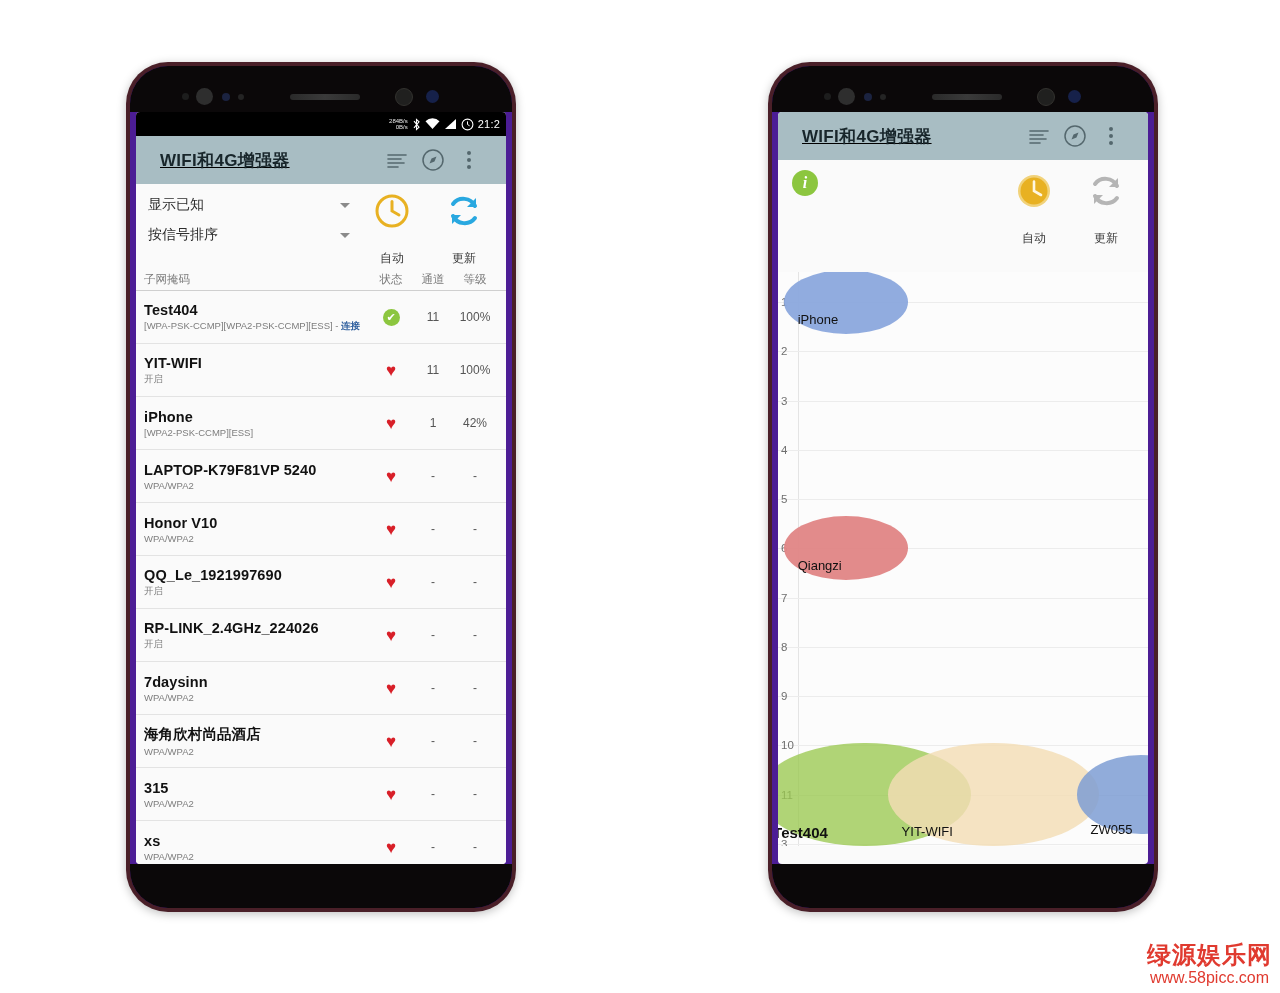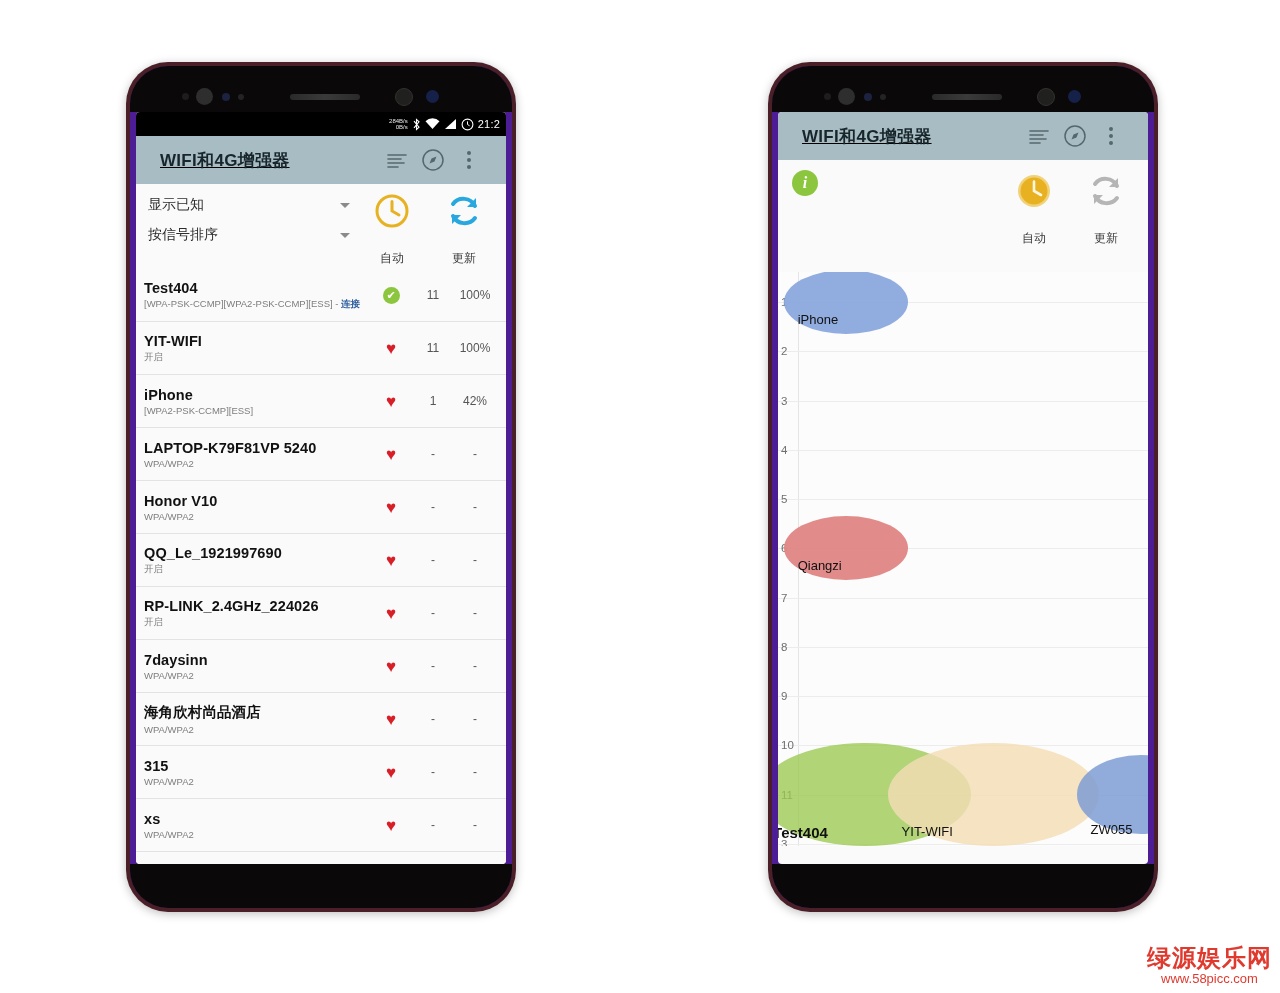--- a/index.html
+++ b/index.html
@@ -75,21 +75,21 @@
   .blab{position:absolute;font-size:13px;color:#111;white-space:nowrap;}
   .blab.bold{font-weight:700;font-size:15px;}
   .info-badge{width:26px;height:26px;border-radius:50%;background:#8cc63f;color:#fff;
               display:flex;align-items:center;justify-content:center;
               font-style:italic;font-weight:700;font-size:16px;
               font-family:"Liberation Serif",serif;}
 
   
   .wm{position:absolute;right:8px;bottom:6px;text-align:center;line-height:1.15;}
   .wm1{color:#e03a2f;font-size:24px;font-weight:700;letter-spacing:1px;}
-  .wm2{color:#e03a2f;font-size:13px;text-align:center;}
+  .wm2{color:#e03a2f;font-size:16px;text-align:center;}
 </style>
 </head>
 <body>
 
 <div class="stage">
 
   <div class="phone" style="left:126px;top:62px;width:390px;height:850px;">
     <div class="phone-inner">
 
       <div class="bezel-top">
@@ -179,20 +179,26 @@
                 <path d="M30 14 A13 13 0 0 0 8 12" fill="none" stroke="#29a8e0" stroke-width="4" stroke-linecap="round"></path>
                 <path d="M8 24 A13 13 0 0 0 30 26" fill="none" stroke="#29a8e0" stroke-width="4" stroke-linecap="round"></path>
                 <path d="M31 6 L31 15 L22 15 Z" fill="#29a8e0"></path>
                 <path d="M7 32 L7 23 L16 23 Z" fill="#29a8e0"></path>
               </svg>
               <span class="action-label">更新</span>
             </div>
           </div>
         </div>
 
+        <div class="thead">
+          <div class="th-sub">子网掩码</div>
+          <div class="th-c">状态</div>
+          <div class="th-c">通道</div>
+          <div class="th-c">等级</div>
+        </div>
 
         <div class="list" id="wifi-list">
             <div class="row">
               <div class="row-main">
                 <div class="ssid">Test404</div>
                 <div class="sec">[WPA-PSK-CCMP][WPA2-PSK-CCMP][ESS] - <span class="conn">连接</span></div>
               </div>
               <div class="cell state">
                 <div class="check">✔</div>
               </div>

